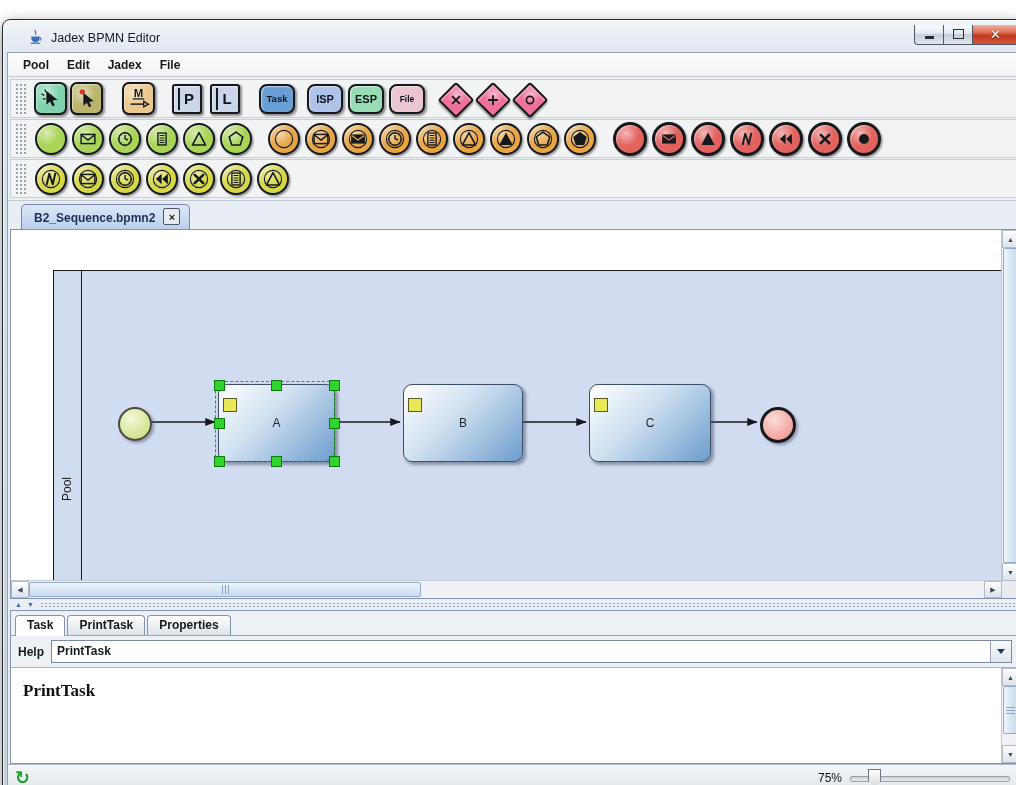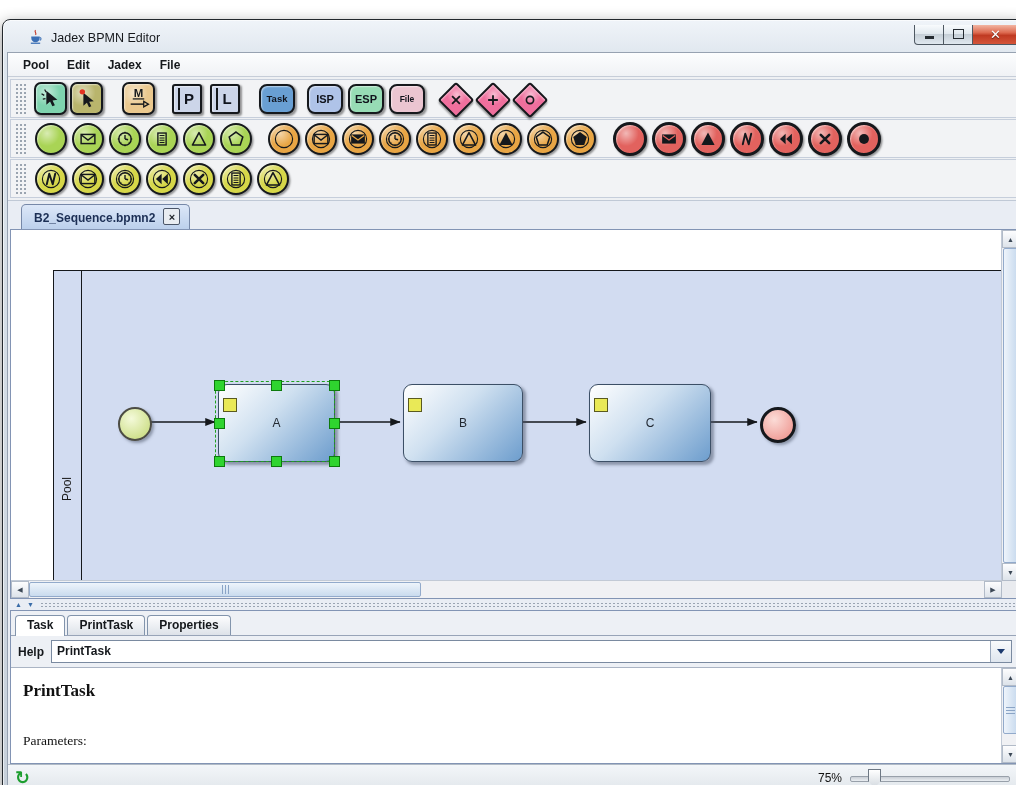--- a/index.html
+++ b/index.html
@@ -494,21 +494,20 @@
         <div class="combo">
           <span class="combo-text">PrintTask</span>
           <div class="combo-btn">
             <span class="caret"></span>
           </div>
         </div>
       </div>
       <div class="doc-wrap">
         <div class="doc">
           <div class="doc-h">PrintTask</div>
-          <div class="doc-p">Parameters:</div>
         </div>
         <div class="vsb doc-vsb">
           <div class="sb-btn">▲</div>
           <div class="sb-thumb-v">
             <span class="grip-h"></span>
                 <span class="grip-h"></span>
                 <span class="grip-h"></span>
           </div>
           <div class="vfill"></div>
           <div class="sb-btn">▼</div>

